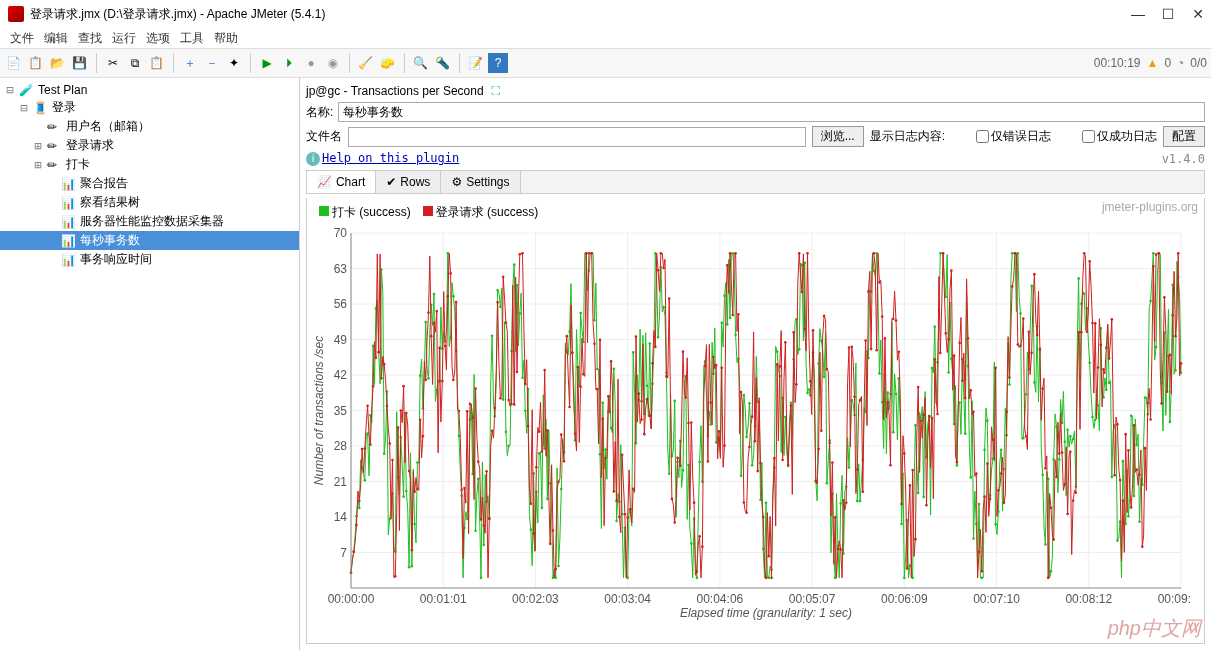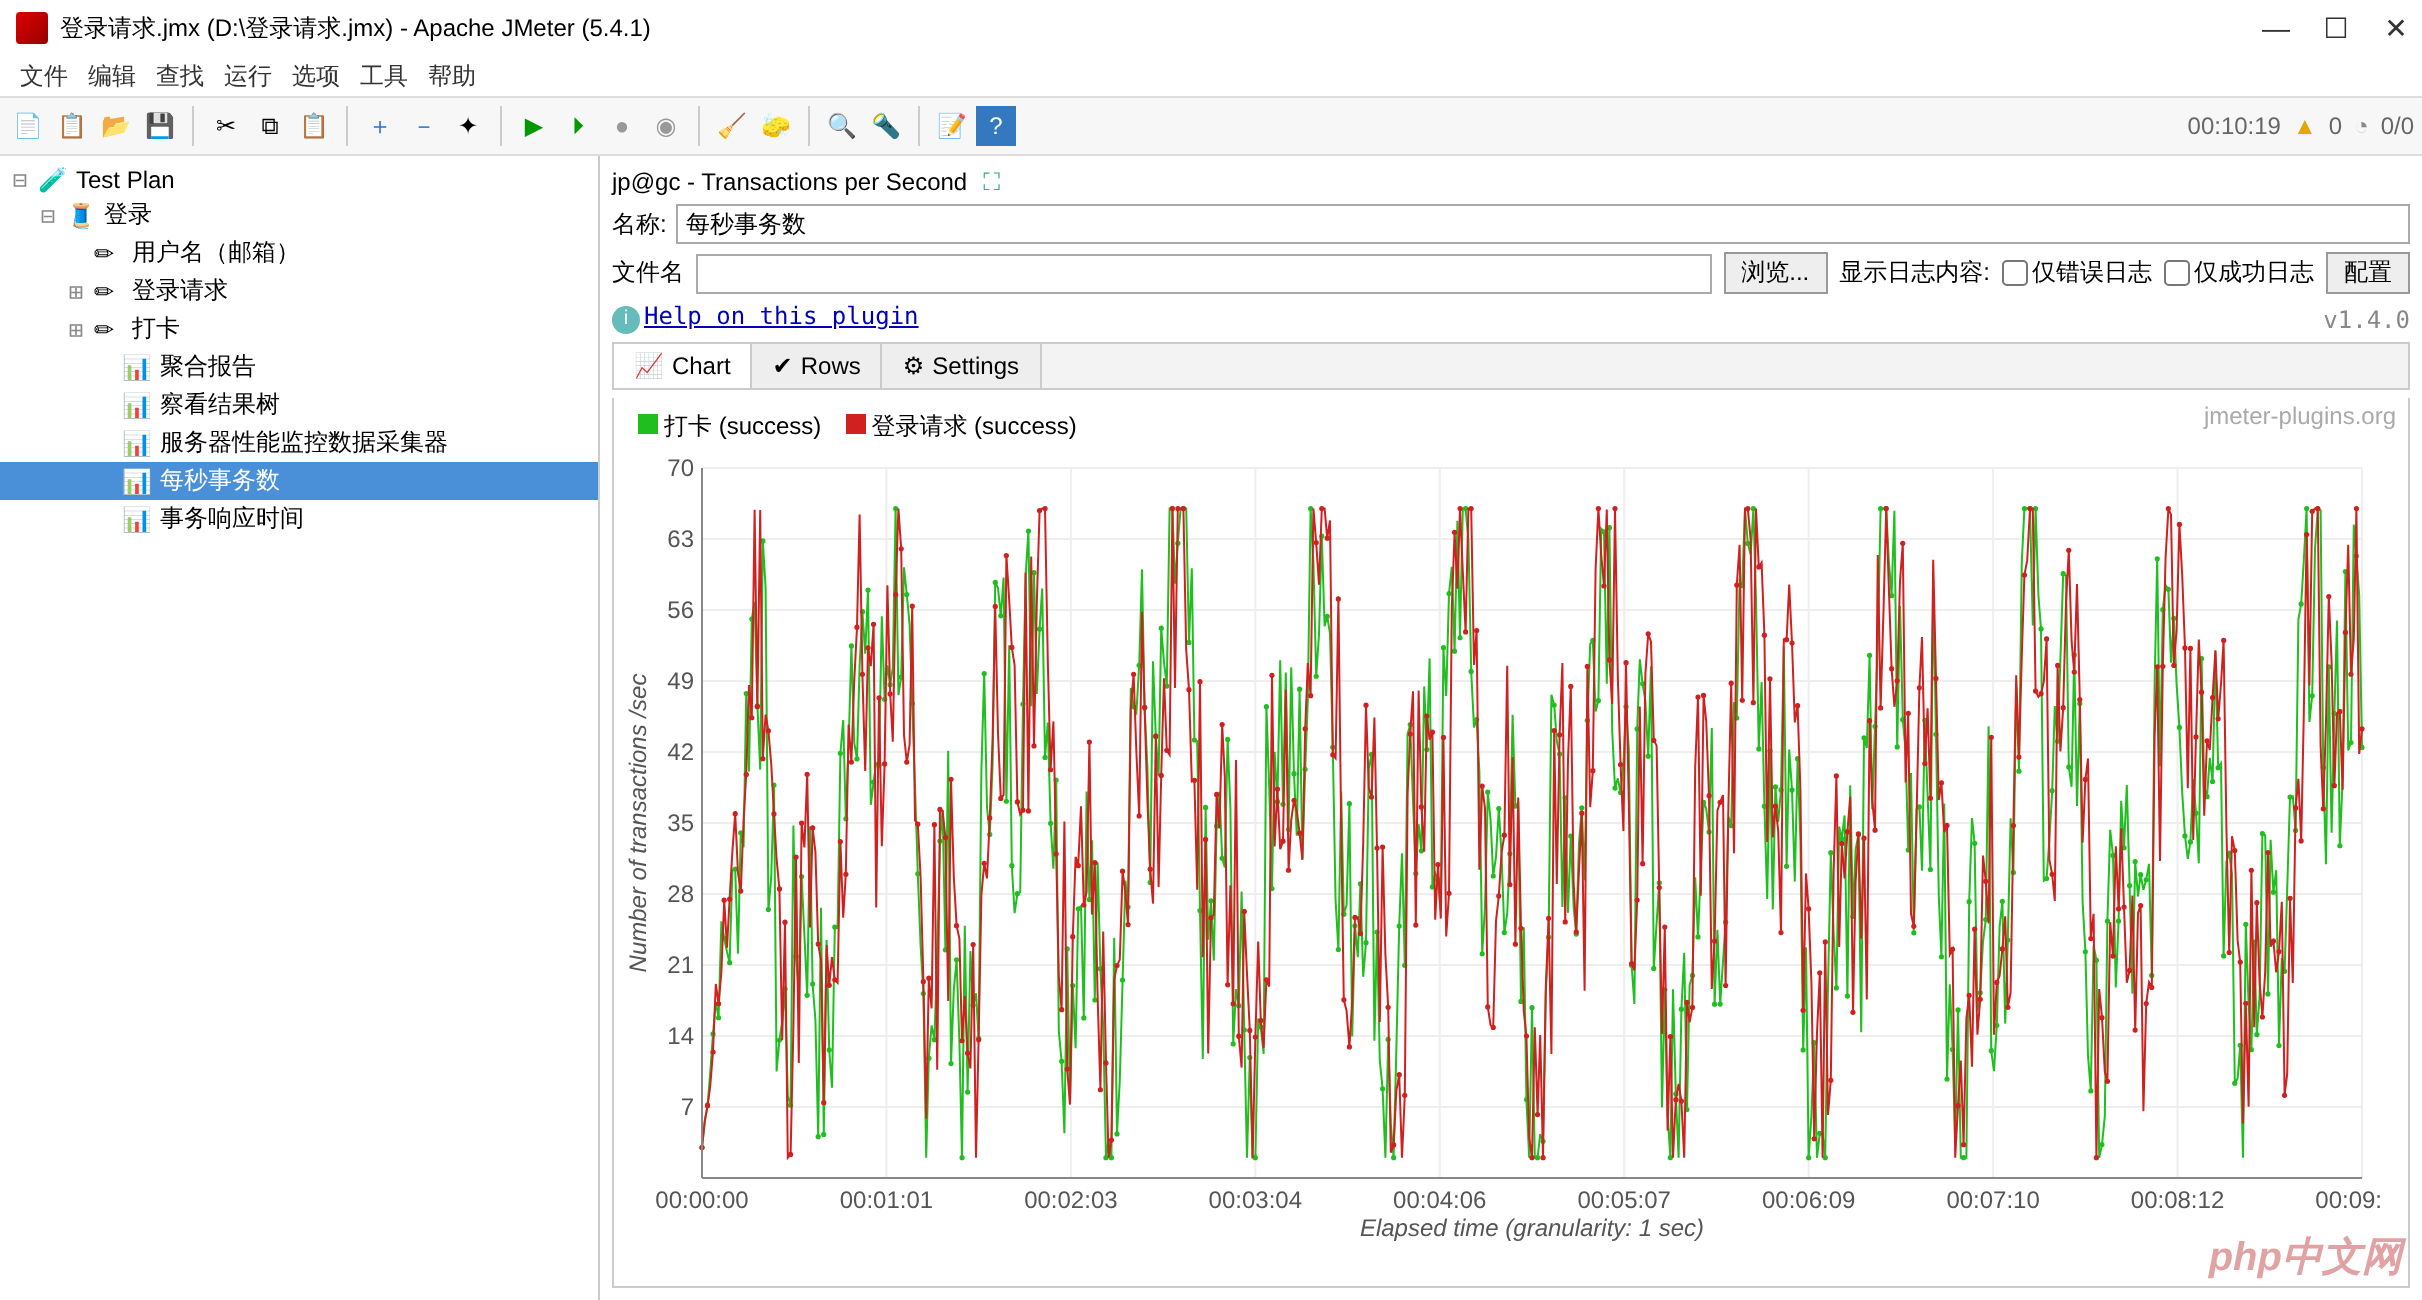--- a/index.html
+++ b/index.html
@@ -23,35 +23,35 @@
 .tree-node .icon { width:16px; height:14px; margin:0 3px; display:inline-block; }
 .indent0{padding-left:4px}.indent1{padding-left:18px}.indent2{padding-left:32px}.indent3{padding-left:46px}
 .content { flex:1; display:flex; flex-direction:column; padding:6px; gap:4px; }
 .panel-title { font-family:monospace; font-size:13px; display:flex; align-items:center; gap:8px;}
 .form-row { display:flex; align-items:center; gap:4px; }
 .form-row label { min-width:28px; }
 .form-row input[type=text]{ flex:1; border:1px solid #aaa; padding:2px 4px; height:20px; }
 .section-label{ font-size:12px; color:#333; margin-top:2px;}
 .file-row { display:flex; align-items:center; gap:6px; }
 .file-row button{ background:#eee; border:1px solid #999; padding:1px 8px; cursor:pointer;}
-.file-row .chk{ display:flex; align-items:center; gap:2px;}
+.file-row .chk{ display:flex; align-items:center; gap:2px;margin-left:25px;}
 .help-row{ display:flex; align-items:flex-end; justify-content:space-between;}
 .help-row a{ color:#00b; text-decoration:underline; font-family:monospace;}
 .help-ico{ width:14px;height:14px; border-radius:50%; background:#6bb; color:#fff; font-size:10px; display:inline-flex; align-items:center; justify-content:center; margin-right:2px;}
 .tabs{ display:flex; border:1px solid #ccc; background:#f3f3f3; }
 .tab{ padding:4px 10px; border-right:1px solid #ccc; background:#eee; cursor:pointer; display:flex; align-items:center; gap:4px;}
 .tab.active{ background:#fff; }
 .chart-area{ flex:1; border:1px solid #ccc; border-top:none; position:relative; background:#fff; padding:4px;}
 .legend{ display:flex; gap:12px; padding:2px 8px; font-size:11px;}
 .legend .sw{ width:10px; height:10px; display:inline-block; margin-right:3px;}
 .caption{ position:absolute; right:6px; top:2px; font-size:12px; color:#aaa;}
 svg.plot{ display:block; }
 .version{ color:#888; font-family:monospace;}
 .config-btn{ background:#eee; border:1px solid #999; padding:1px 10px; cursor:pointer;}
-.watermark{ position:absolute; right:10px; bottom:8px; color:#c66; font-size:20px; font-weight:bold; font-style:italic; opacity:0.6; pointer-events:none;}
+.watermark{ position:absolute; right:10px; bottom:8px; color:#c66; font-size:20px; font-weight:normal; font-style:italic; opacity:0.6; pointer-events:none;}
 </style>
 </head>
 <body>
 
 <div class="titlebar">
   <span class="app-icon"></span>
   <span class="title">登录请求.jmx (D:\登录请求.jmx) - Apache JMeter (5.4.1)</span>
   <div class="win-btns">
     <span class="win-btn">—</span>
     <span class="win-btn">☐</span>

